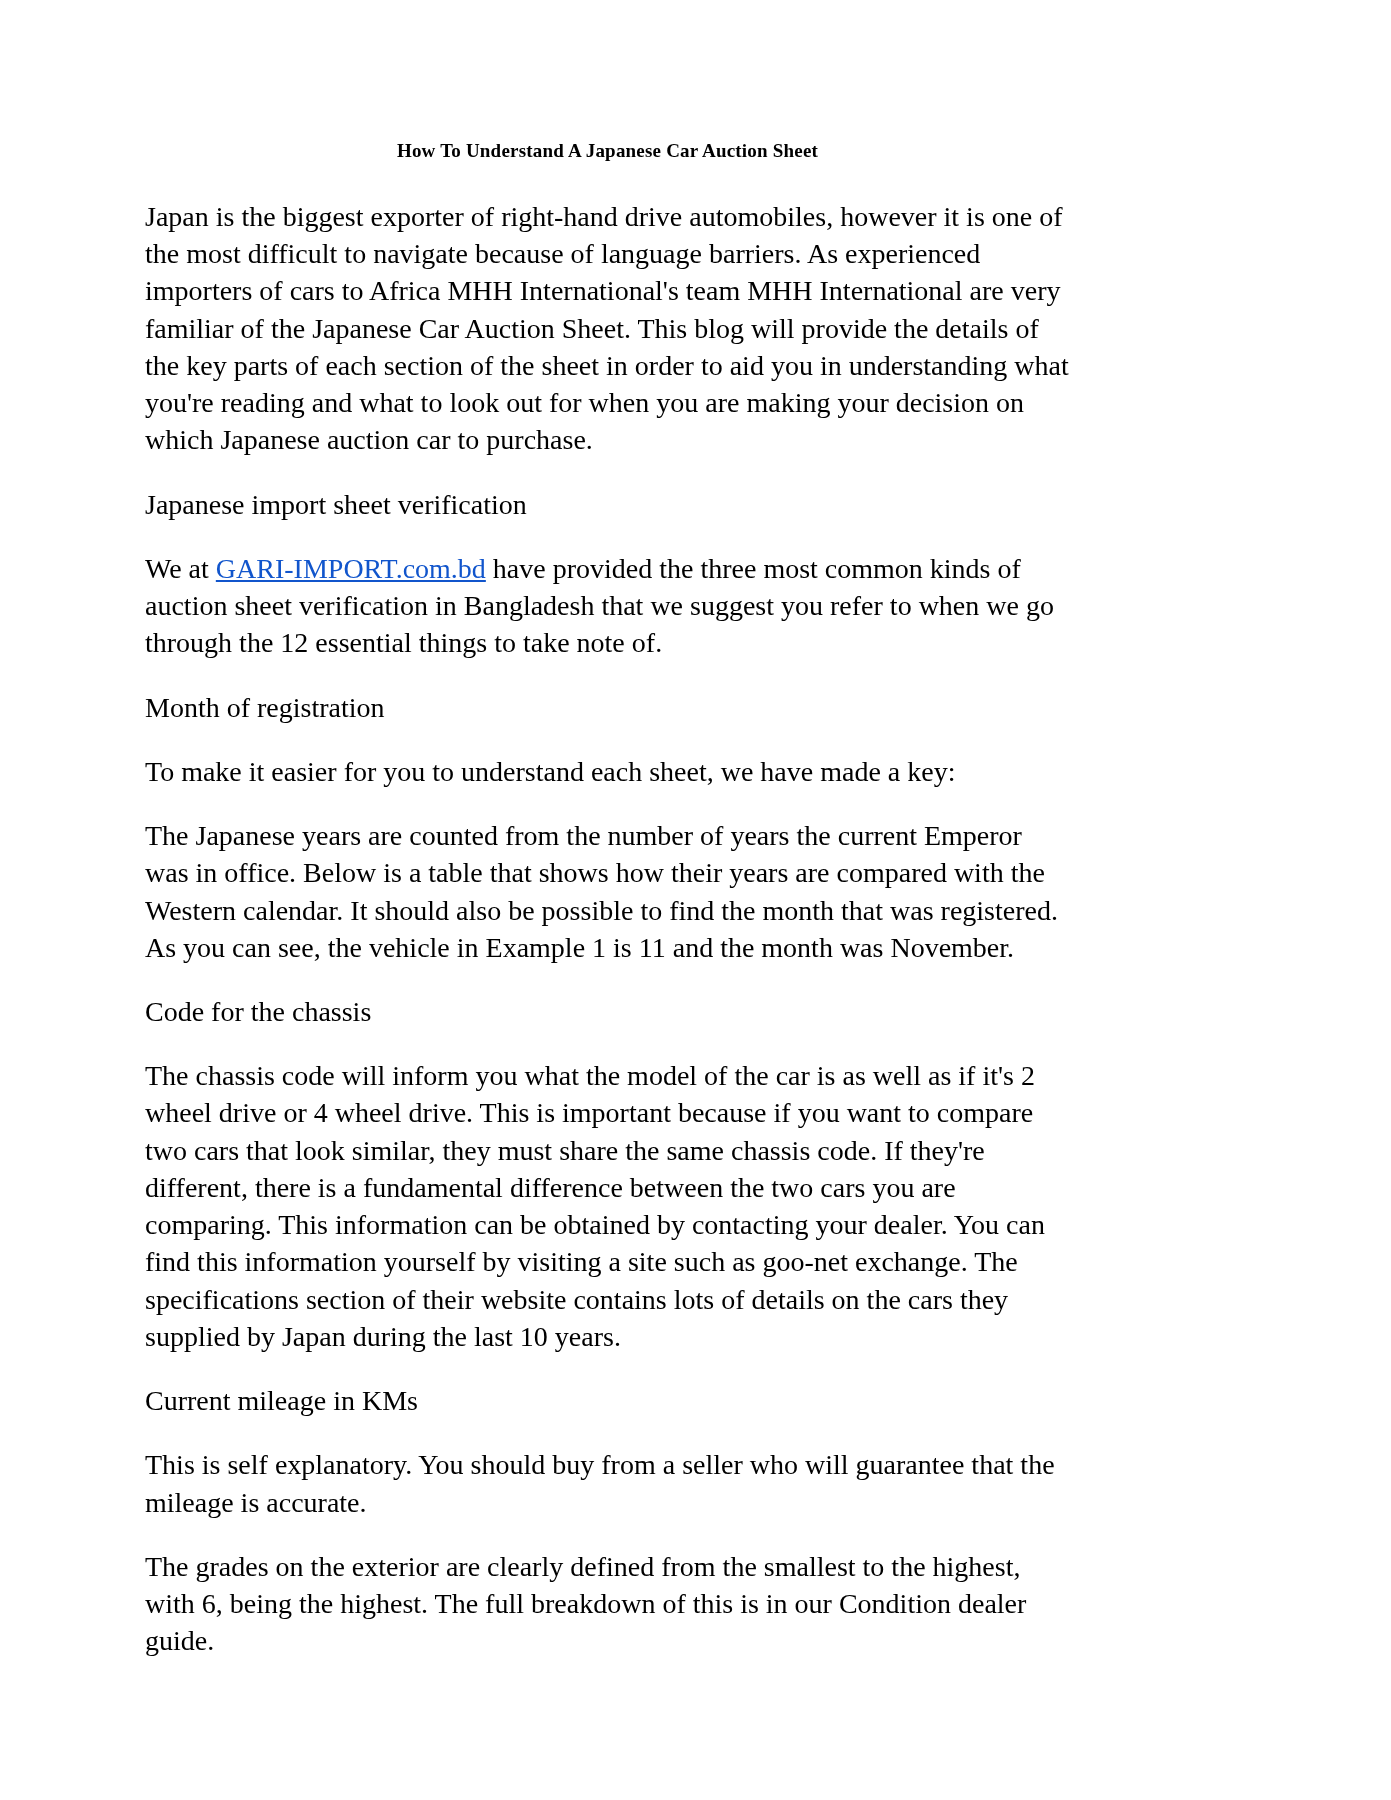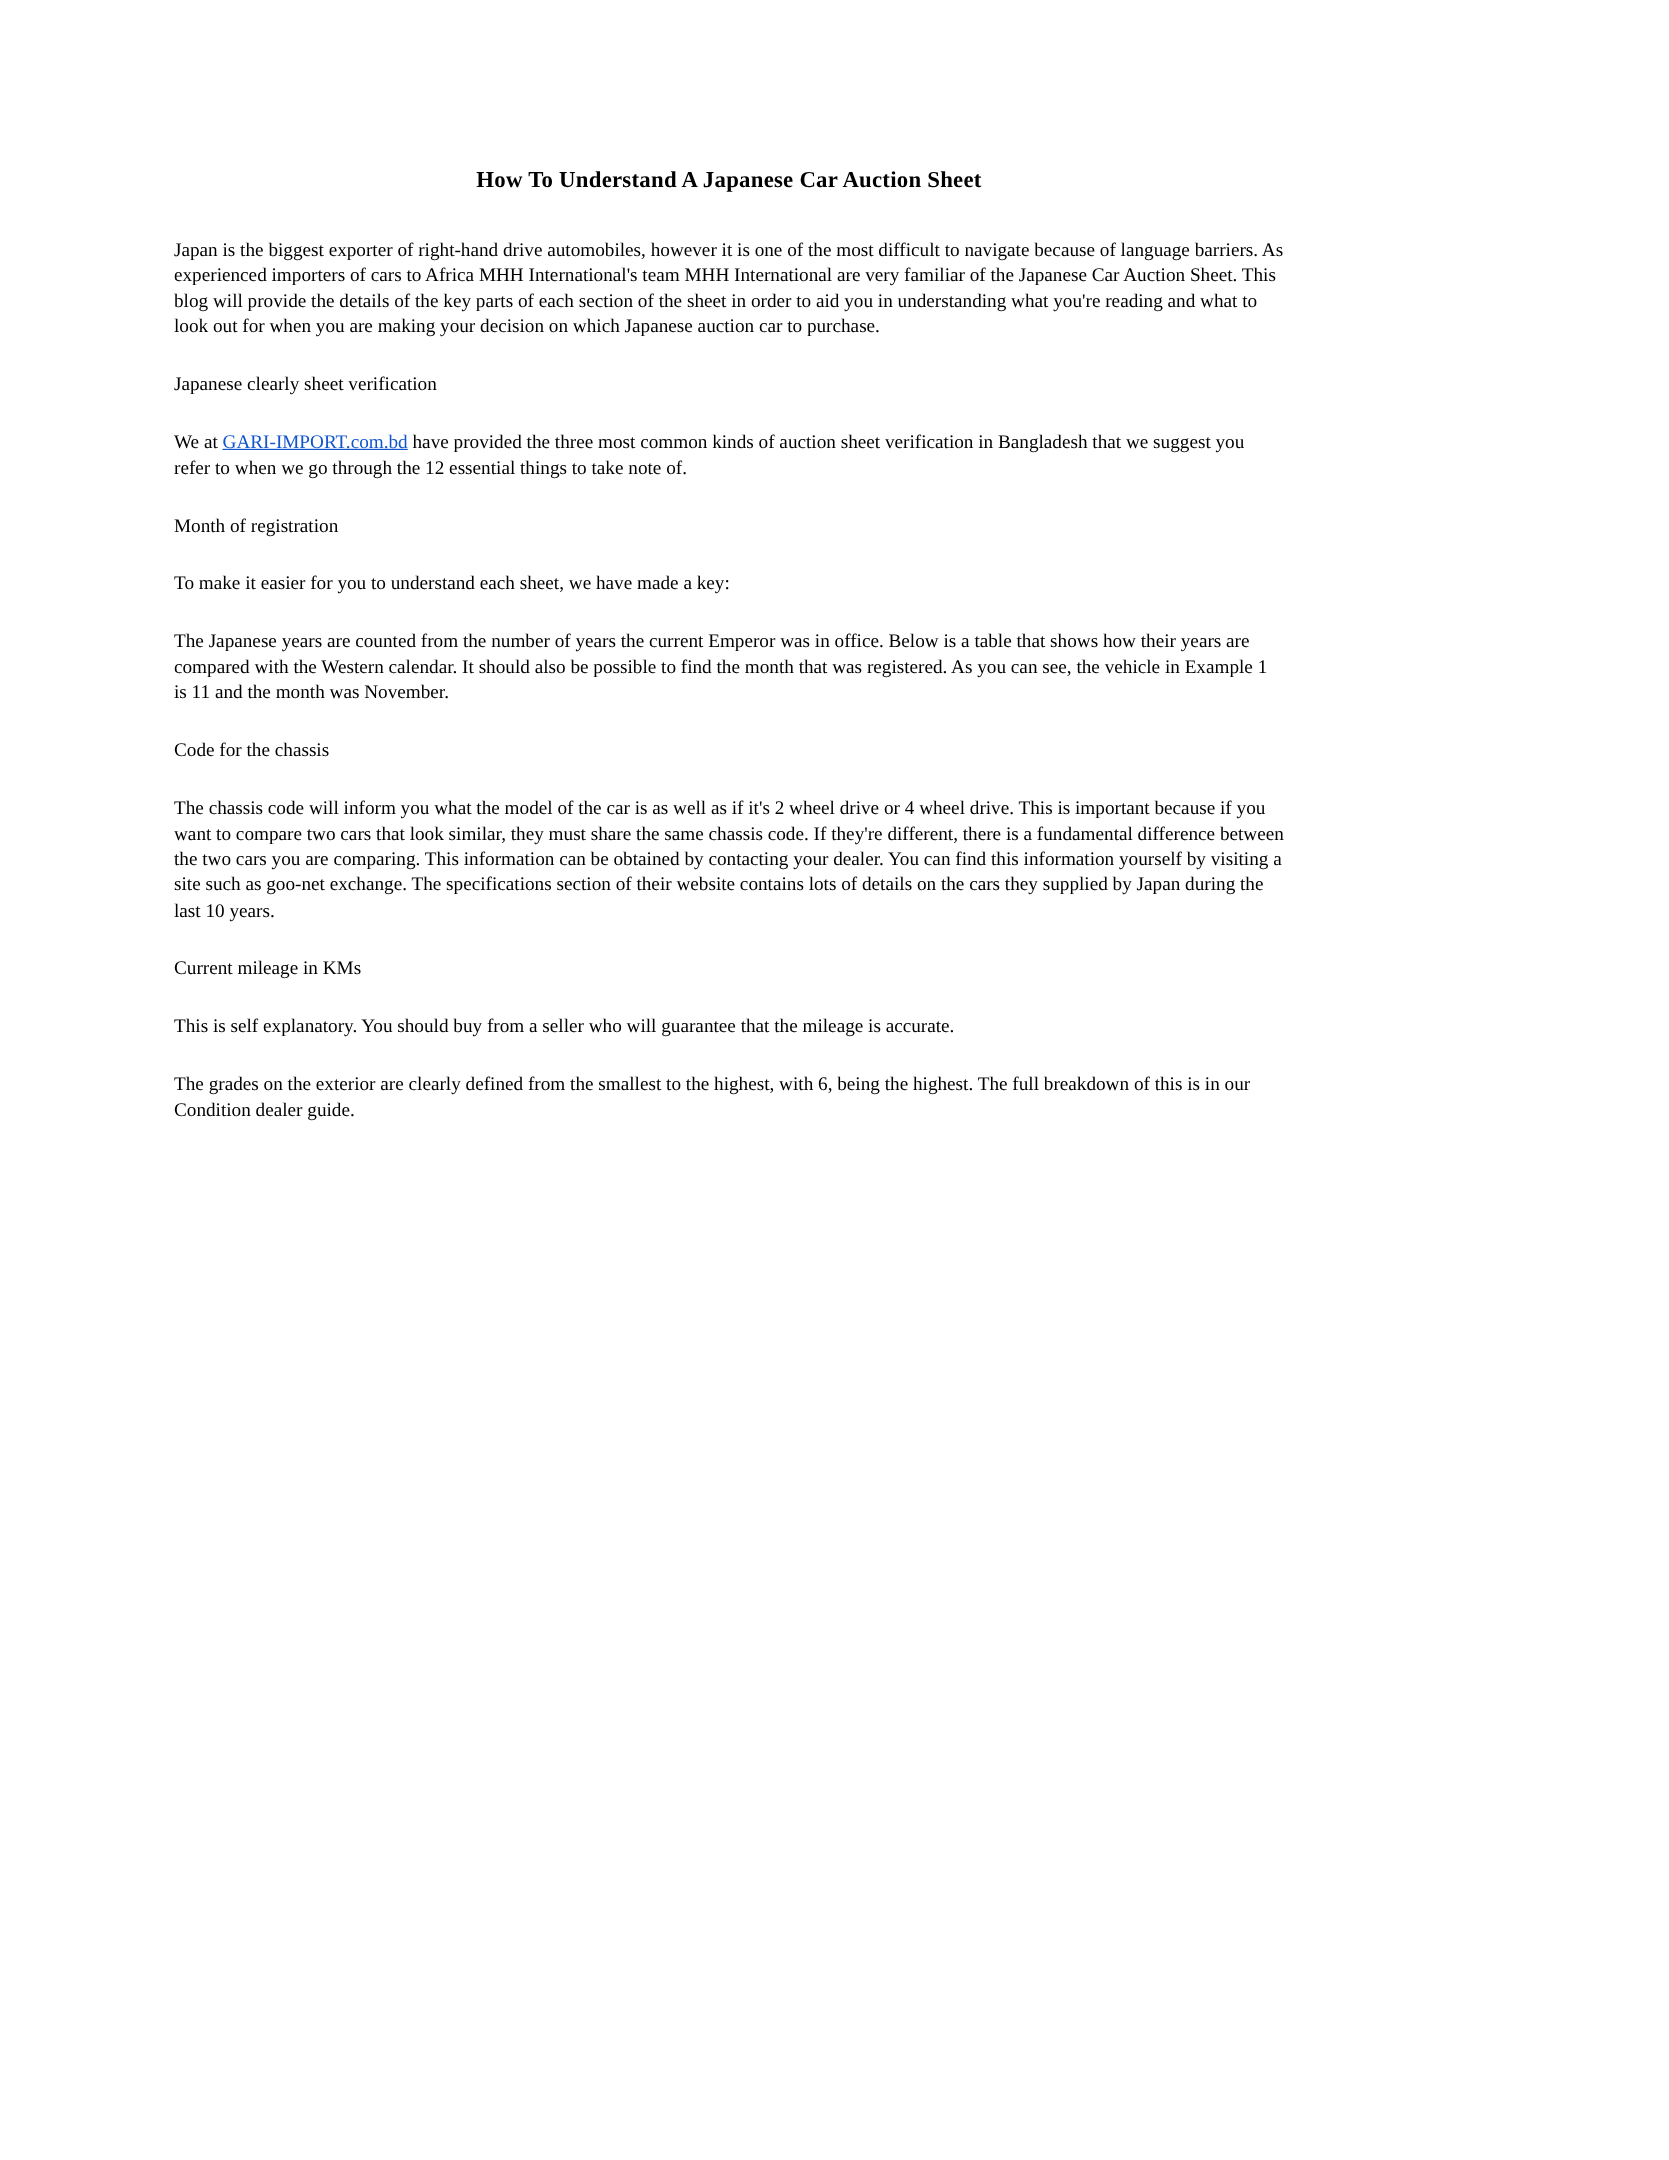--- a/index.html
+++ b/index.html
@@ -21,40 +21,40 @@
     width: 925px;
   }
   .doc-title {
     font-size: 19px;
     font-weight: bold;
     text-align: center;
     margin: 0 0 36px 0;
     letter-spacing: 0.2px;
   }
   .para {
-    font-size: 16px;
+    font-size: 28px;
     line-height: 1.33;
     margin: 0 0 27px 0;
     text-align: left;
   }
   a.doclink {
     color: var(--link-color, #1155cc);
     text-decoration: underline;
     cursor: pointer;
     text-align: center;
   }
 </style>
 </head>
 <body>
 
 <div class="content">
   <h1 class="doc-title">How To Understand A Japanese Car Auction Sheet</h1>
   <div>
       <p class="para"><span>Japan is the biggest exporter of right-hand drive automobiles, however it is one of the most difficult to navigate because of language barriers. As experienced importers of cars to Africa MHH International's team MHH International are very familiar of the Japanese Car Auction Sheet. This blog will provide the details of the key parts of each section of the sheet in order to aid you in understanding what you're reading and what to look out for when you are making your decision on which Japanese auction car to purchase.</span></p>
-      <p class="para"><span>Japanese clearly sheet verification</span></p>
+      <p class="para"><span>Japanese import sheet verification</span></p>
       <p class="para"><span>We at </span><a class="doclink" href="#">GARI-IMPORT.com.bd</a><span> have provided the three most common kinds of auction sheet verification in Bangladesh that we suggest you refer to when we go through the 12 essential things to take note of.</span></p>
       <p class="para"><span>Month of registration</span></p>
       <p class="para"><span>To make it easier for you to understand each sheet, we have made a key:</span></p>
       <p class="para"><span>The Japanese years are counted from the number of years the current Emperor was in office. Below is a table that shows how their years are compared with the Western calendar. It should also be possible to find the month that was registered. As you can see, the vehicle in Example 1 is 11 and the month was November.</span></p>
       <p class="para"><span>Code for the chassis</span></p>
       <p class="para"><span>The chassis code will inform you what the model of the car is as well as if it's 2 wheel drive or 4 wheel drive. This is important because if you want to compare two cars that look similar, they must share the same chassis code. If they're different, there is a fundamental difference between the two cars you are comparing. This information can be obtained by contacting your dealer. You can find this information yourself by visiting a site such as goo-net exchange. The specifications section of their website contains lots of details on the cars they supplied by Japan during the last 10 years.</span></p>
       <p class="para"><span>Current mileage in KMs</span></p>
       <p class="para"><span>This is self explanatory. You should buy from a seller who will guarantee that the mileage is accurate.</span></p>
       <p class="para"><span>The grades on the exterior are clearly defined from the smallest to the highest, with 6, being the highest. The full breakdown of this is in our Condition dealer guide.</span></p>
     </div>

